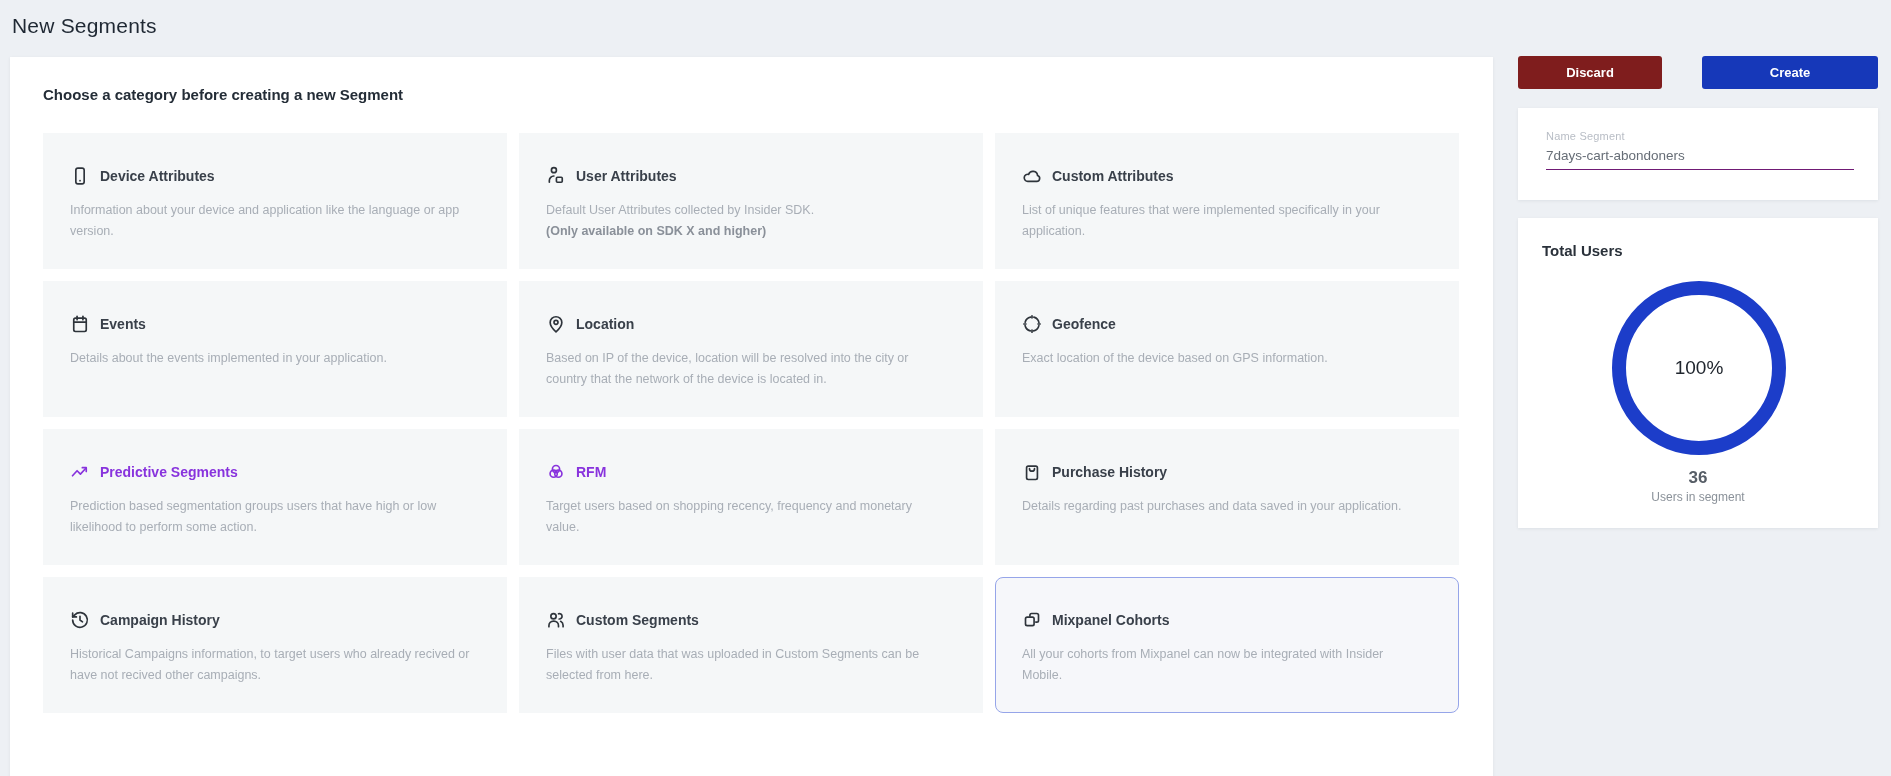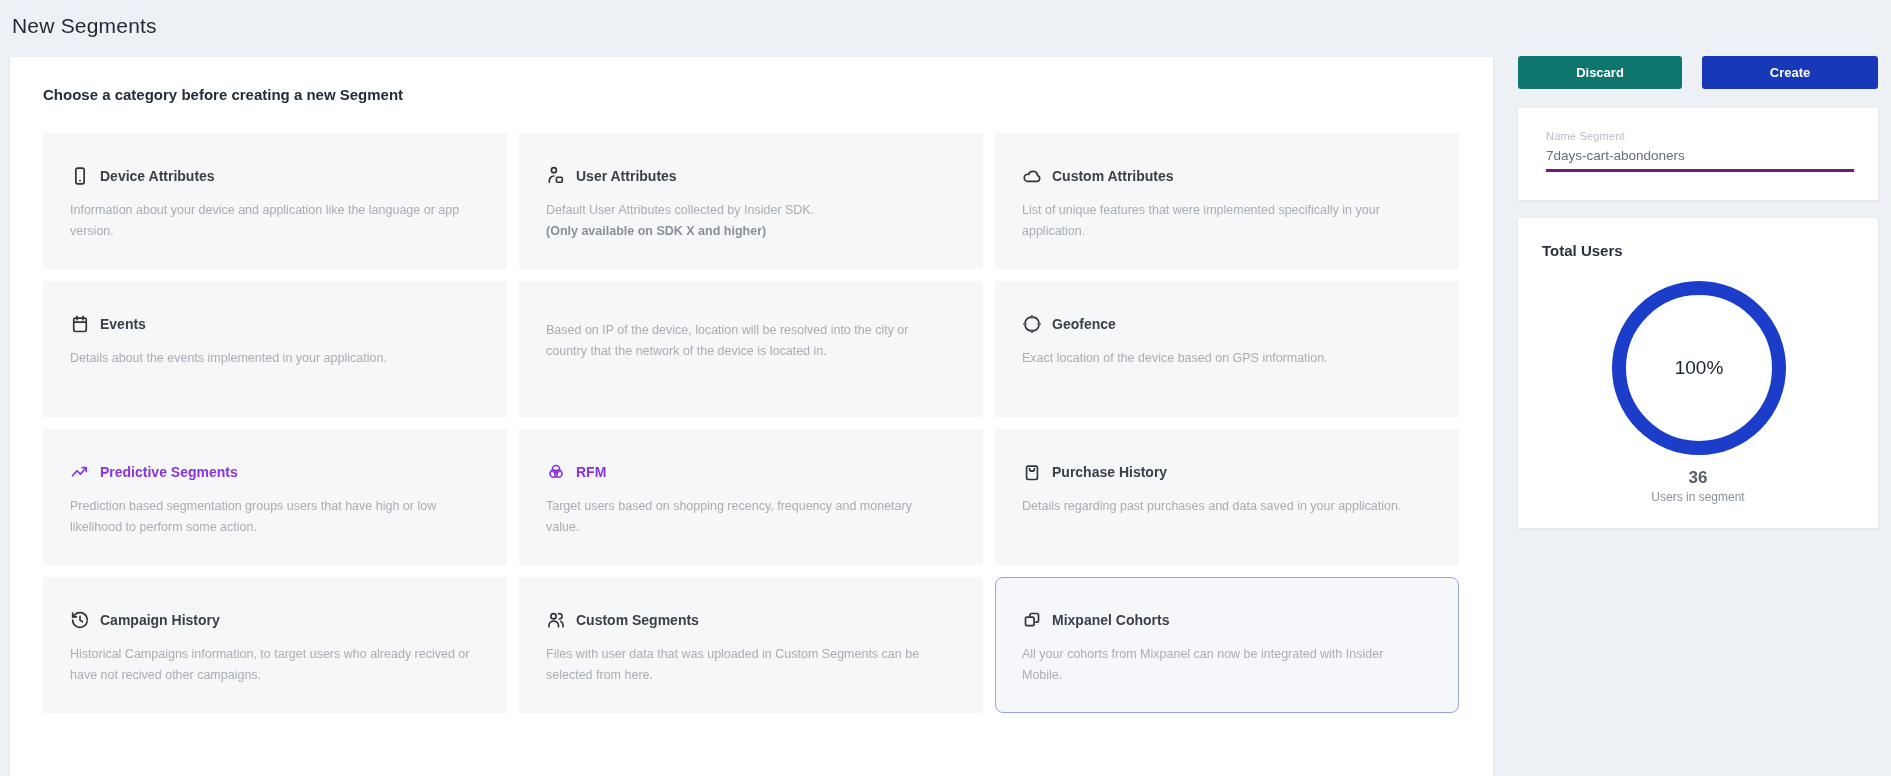--- a/index.html
+++ b/index.html
@@ -38,31 +38,31 @@
   .card.accent .card-title{color:#8833DD;}
   .card-desc{
     margin:14px 0 0 0;font-size:12.5px;color:#A8AEB6;line-height:21px;max-width:400px;
   }
   .card-desc.bold{margin-top:0;font-weight:700;color:#8A9099;}
   
   .btn{
     position:absolute;top:56px;height:33px;border:none;border-radius:3px;
     font-family:inherit;font-size:13px;font-weight:700;color:#fff;cursor:pointer;
   }
-  .btn-discard{left:1518px;width:164px;background:#0f766e;}
+  .btn-discard{left:1518px;width:144px;background:#7f1d1d;}
   .btn-create{left:1702px;width:176px;background:#1638B9;}
   .side-card{
     position:absolute;left:1518px;width:360px;background:#fff;
     box-shadow:0 1px 3px rgba(40,50,60,.08);box-sizing:border-box;
   }
   .name-card{top:108px;height:92px;padding:22px 24px 0 28px;}
   .name-label{font-size:11px;color:#B8BDC5;letter-spacing:.2px;}
   .name-input{
     display:block;width:100%;margin-top:6px;padding:0 0 6px 0;
-    border:none;border-bottom:3px solid #701a75;outline:none;background:transparent;
+    border:none;border-bottom:1px solid #701a75;outline:none;background:transparent;
     font-family:inherit;font-size:13.5px;color:#666D76;
   }
   .total-card{top:218px;height:310px;padding:24px 24px 0 24px;}
   .total-heading{font-size:15px;font-weight:700;color:#2A313A;}
   .donut-wrap{position:absolute;left:86px;top:55px;width:190px;height:190px;}
   .donut-pct{
     position:absolute;left:0;top:0;width:190px;height:190px;
     display:flex;align-items:center;justify-content:center;
     font-size:19px;font-weight:500;color:#20262E;
   }
@@ -136,20 +136,29 @@
               <line class="st" x1="15.5" y1="2.8" x2="15.5" y2="7"></line>
               <line class="st" x1="4.5" y1="9.8" x2="19.5" y2="9.8"></line>
             </svg>
         </span>
         <span class="card-title">Events</span>
       </div>
       <p class="card-desc">Details about the events implemented in your application.</p>
     </div>
 
     <div class="card">
+      <div class="card-head">
+        <span class="icon">
+          <svg viewBox="0 0 24 24">
+              <path class="st" d="M12 21.5s-7-6.2-7-11.2a7 7 0 0 1 14 0c0 5-7 11.2-7 11.2z"></path>
+              <circle class="st" cx="12" cy="10" r="2.4"></circle>
+            </svg>
+        </span>
+        <span class="card-title">Location</span>
+      </div>
       <p class="card-desc">Based on IP of the device, location will be resolved into the city or country that the network of the device is located in.</p>
     </div>
 
     <div class="card">
       <div class="card-head">
         <span class="icon">
           <svg viewBox="0 0 24 24">
               <circle class="st" cx="12" cy="12" r="8.5" stroke-dasharray="9.35 4" stroke-dashoffset="11.35"></circle>
               <path class="st" d="M12 2.2v2.6M21.8 12h-2.6M12 21.8v-2.6M2.2 12h2.6"></path>
             </svg>

